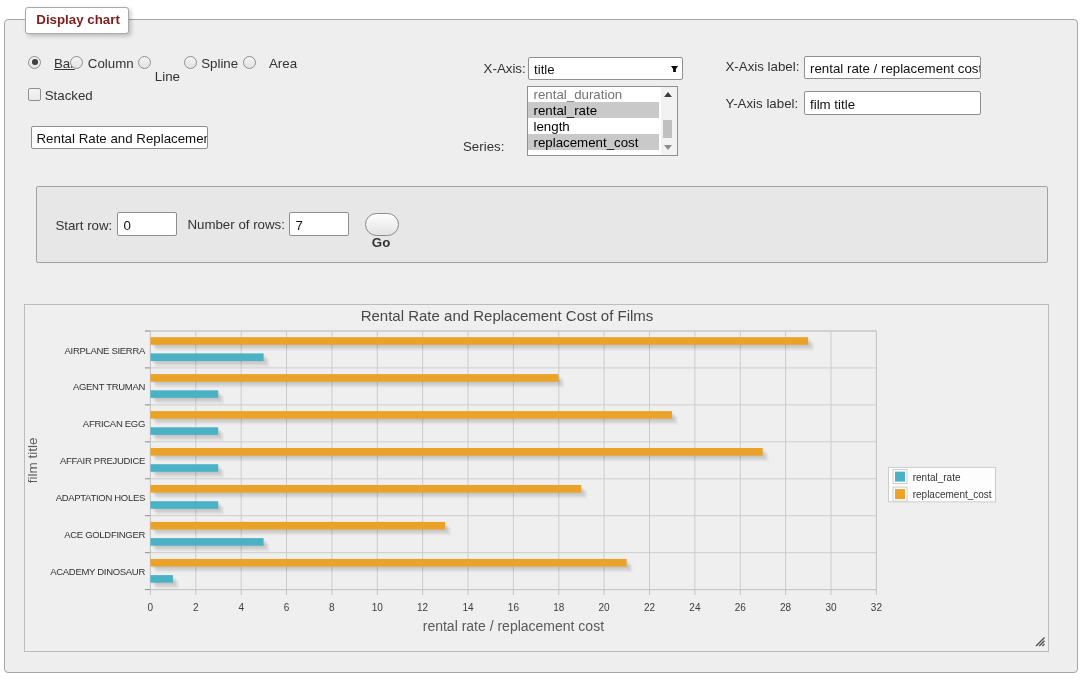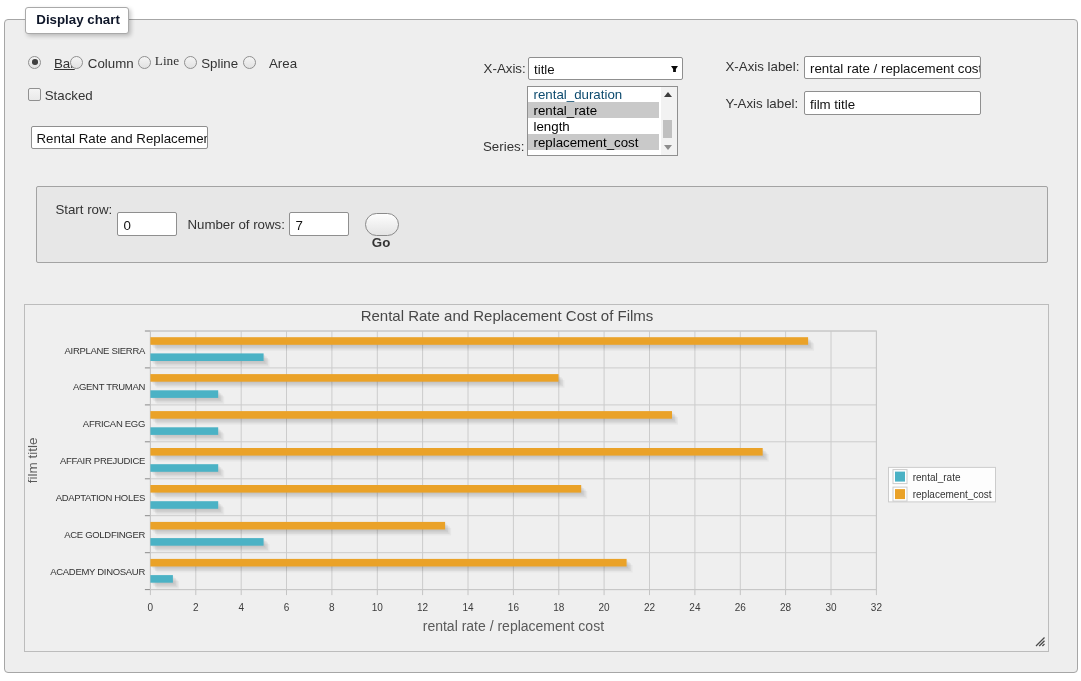--- a/index.html
+++ b/index.html
@@ -13,51 +13,51 @@
   .radio.on::after { content:""; position:absolute; left:2.7px; top:2.7px; width:5.6px; height:5.6px;
             border-radius:50%; background:#404040; }
   .chk { position:absolute; width:12.5px; height:12.5px; border:1px solid #909090;
           background:linear-gradient(#f4f4f4,#e9e9e9); box-sizing:border-box; border-radius:2px; }
 </style></head>
 <body>
 
 <div class="abs" style="left:4px;top:19px;width:1074px;height:654px;border:1px solid #a6a6a6;border-radius:4px;background:#eeeeee;box-sizing:border-box;"></div>
 
 <div class="abs" style="left:25px;top:7px;width:104px;height:26.5px;background:#fff;border:1px solid #a9a9a9;border-radius:3px;box-shadow:2px 2px 4px rgba(0,0,0,0.22);box-sizing:border-box;"></div>
-<div class="abs" style="left:36.3px;top:11.8px;font-size:13.3px;font-weight:bold;color:#0f172a;">Display chart</div>
+<div class="abs" style="left:36.3px;top:11.8px;font-size:13.3px;font-weight:bold;color:#7f1d1d;">Display chart</div>
 
 <div class="radio on" style="left:28.4px;top:55.6px;"></div>
 <div class="lbl" style="left:54px;top:55.9px;text-decoration:underline;">Bar</div>
 <div class="radio" style="left:70.2px;top:55.6px;"></div>
 <div class="lbl" style="left:87.8px;top:55.9px;">Column</div>
 <div class="radio" style="left:137.9px;top:55.6px;"></div>
-<div class="lbl" style="left:154.8px;top:53px;font-family:Liberation Serif, serif;">Line</div>
+<div class="lbl" style="left:154.8px;top:69px;">Line</div>
 <div class="radio" style="left:184.3px;top:55.6px;"></div>
 <div class="lbl" style="left:201.2px;top:55.9px;">Spline</div>
 <div class="radio" style="left:242.5px;top:55.6px;"></div>
 <div class="lbl" style="left:269px;top:55.9px;">Area</div>
 
 <div class="chk" style="left:28.2px;top:88.4px;"></div>
 <div class="lbl" style="left:44.7px;top:88.2px;">Stacked</div>
 
 <div class="inp" style="left:30.5px;top:126.3px;width:177px;height:22.3px;">
     <span style="top:3.8px;">Rental Rate and Replacement Cost of Films</span>
   </div>
 
 <div class="lbl" style="left:483.6px;top:61.2px;">X-Axis:</div>
 <div class="inp" style="left:528px;top:57px;width:155px;height:23px;">
     <span style="top:4px;text-align:right;">title</span>
   <svg width="7" height="6" style="position:absolute;left:141.5px;top:8.1px;">
       <path d="M0 0 H7 L4.9 2.9 V6 H2.1 V2.9 Z" fill="#0a0a0a"></path>
     </svg>
 </div>
 
-<div class="lbl" style="left:483px;top:138.6px;">Series:</div>
+<div class="lbl" style="left:463px;top:138.6px;">Series:</div>
 <div class="abs" style="left:527px;top:85.5px;width:150.5px;height:70.5px;background:#fff;border:1px solid #8f8f8f;box-sizing:border-box;overflow:hidden;">
-  <div class="abs" style="left:0;top:0;width:130.5px;height:29px;font-size:13.3px;color:#0c4a6e;">
+  <div class="abs" style="left:0;top:0;width:130.5px;height:29px;font-size:13.3px;color:#737373;">
       <span style="position:absolute;left:5.5px;top:0.8px;">rental_duration</span>
     </div>
   <div class="abs" style="left:0;top:15.8px;width:130.5px;height:15.8px;background:#c9c9c9;font-size:13.3px;color:#000;">
       <span style="position:absolute;left:5.5px;top:0.8px;">rental_rate</span>
     </div>
   <div class="abs" style="left:0;top:31.6px;width:130.5px;height:30px;font-size:13.3px;color:#000;">
       <span style="position:absolute;left:5.5px;top:0.8px;">length</span>
     </div>
   <div class="abs" style="left:0;top:47.4px;width:130.5px;height:15.8px;background:#c9c9c9;font-size:13.3px;color:#000;">
       <span style="position:absolute;left:5.5px;top:0.8px;">replacement_cost</span>
@@ -76,21 +76,21 @@
 <div class="lbl" style="left:725.5px;top:58.7px;">X-Axis label:</div>
 <div class="inp" style="left:804px;top:55.5px;width:177px;height:23px;">
     <span style="top:4px;">rental rate / replacement cost</span>
   </div>
 <div class="lbl" style="left:725.5px;top:96.4px;">Y-Axis label:</div>
 <div class="inp" style="left:804px;top:91px;width:177px;height:24px;">
     <span style="top:4.5px;">film title</span>
   </div>
 
 <div class="abs" style="left:36px;top:186px;width:1012px;height:76.5px;background:#e7e7e7;border:1px solid #a3a3a3;border-radius:2px;box-sizing:border-box;"></div>
-<div class="lbl" style="left:55.4px;top:202px;">Start row:</div>
+<div class="lbl" style="left:55.4px;top:218px;">Start row:</div>
 <div class="inp" style="left:117.4px;top:212px;width:60px;height:24px;">
     <span style="top:4.5px;">0</span>
   </div>
 <div class="lbl" style="left:187.4px;top:216.8px;">Number of rows:</div>
 <div class="inp" style="left:289.4px;top:212px;width:59.5px;height:24px;">
     <span style="top:4.5px;">7</span>
   </div>
 <div class="abs" style="left:365.2px;top:212.8px;width:33.5px;height:23.5px;border:1px solid #8a8a8a;border-radius:11.5px;background:linear-gradient(#fdfdfd,#e4e4e4);box-sizing:border-box;"></div>
 <div class="abs" style="left:371.8px;top:216.5px;font-size:13.3px;font-weight:bold;color:#333;margin-top:18px;">Go</div>
 

